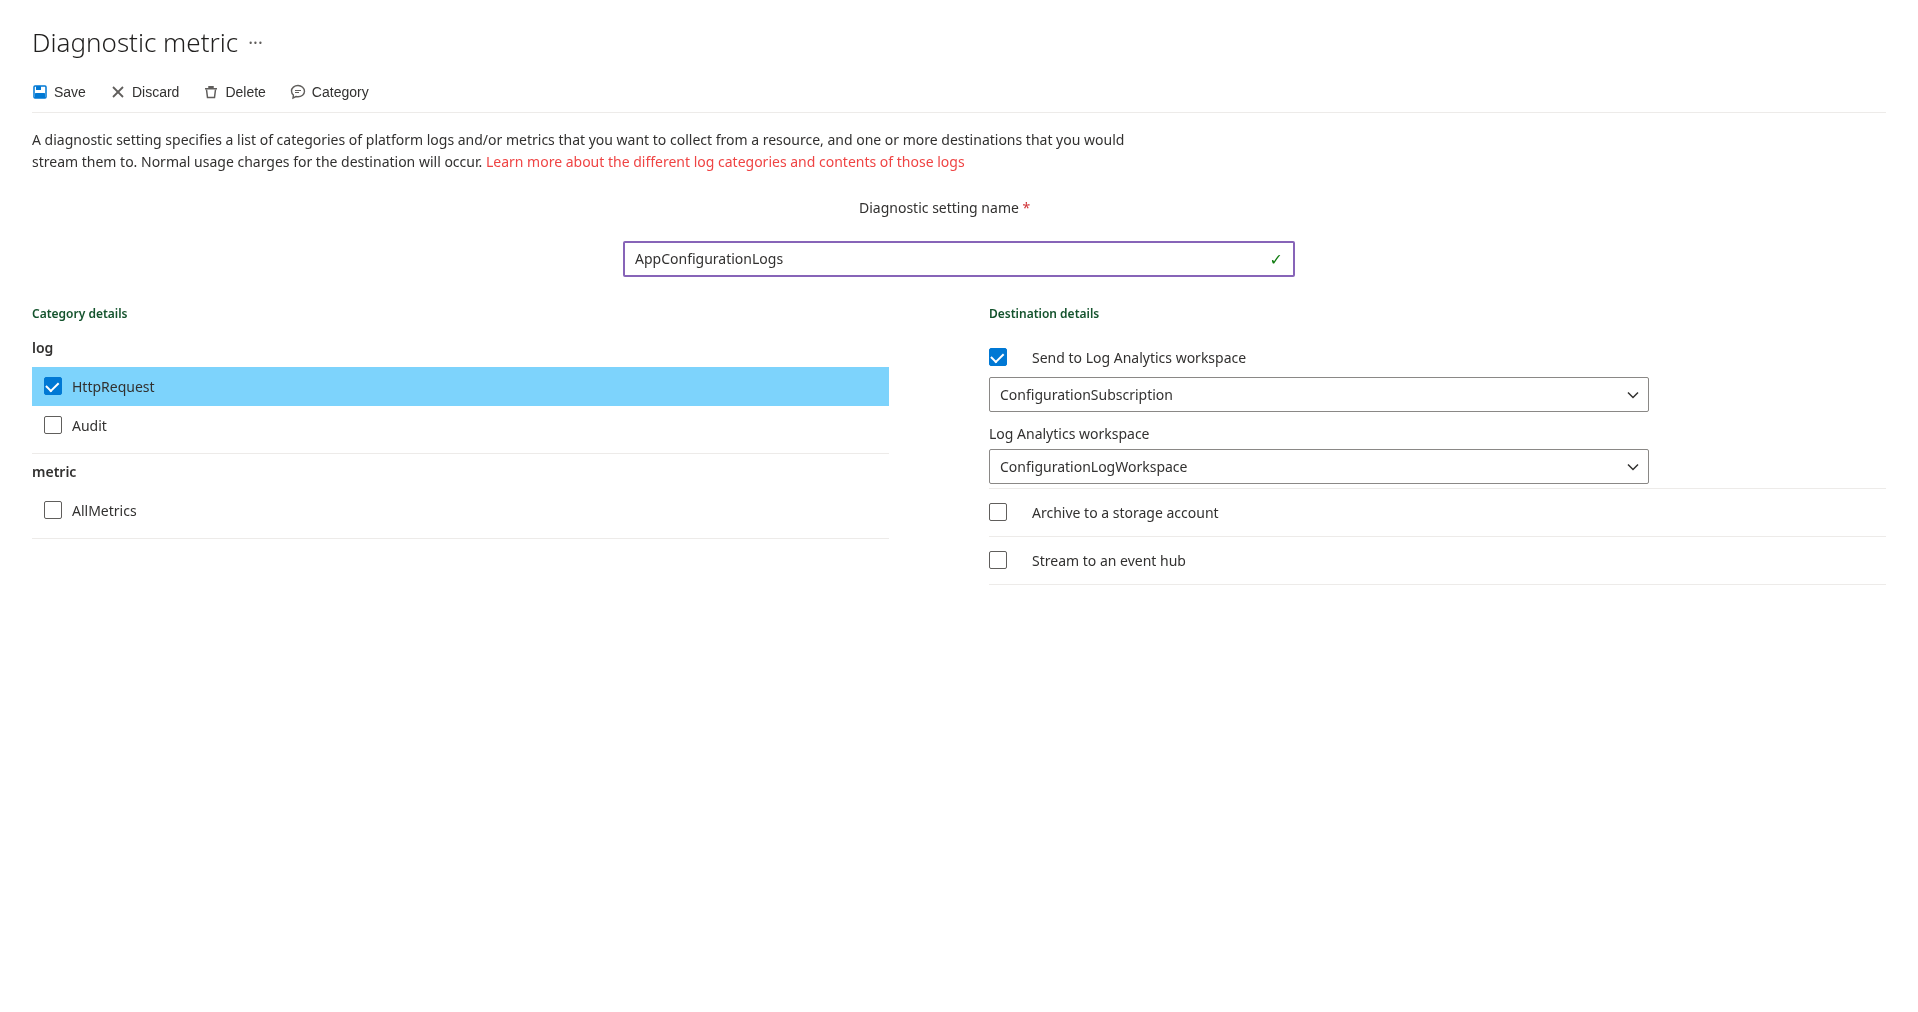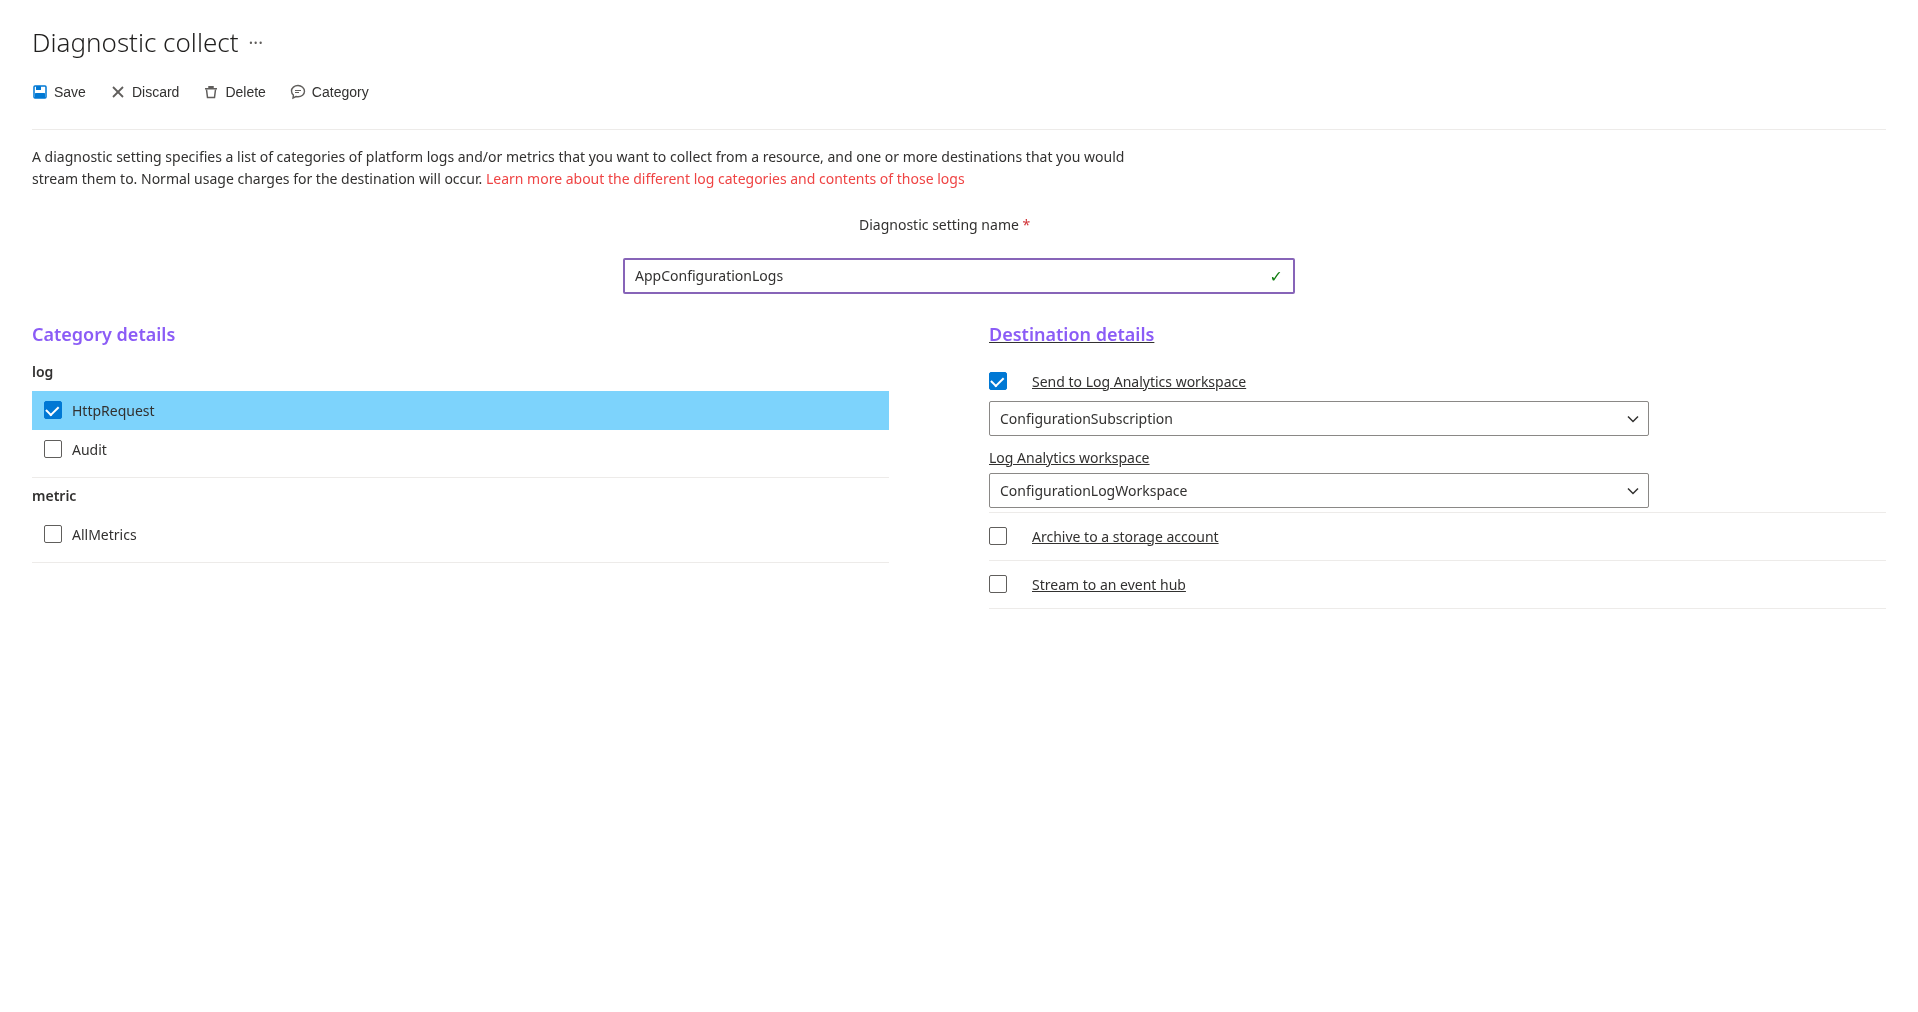--- a/index.html
+++ b/index.html
@@ -24,21 +24,21 @@
     .page-title-ellipsis {
       font-size: 18px;
       color: #605e5c;
       font-weight: 400;
     }
 
     .toolbar {
       display: flex;
       align-items: center;
       gap: 24px;
-      padding-bottom: 25px;
+      padding-bottom: 8px;
       border-bottom: 1px solid #edebe9;
       margin-bottom: 16px;
     }
 
     .toolbar-btn {
       display: flex;
       align-items: center;
       gap: 6px;
       background: none;
       border: none;
@@ -117,23 +117,23 @@
       flex-shrink: 0;
     }
 
     .two-col {
       display: grid;
       grid-template-columns: 1fr 1fr;
       gap: 0 60px;
     }
 
     .section-title {
-      font-size: 18px;
+      font-size: 12px;
       font-weight: 600;
-      color: #8b5cf6;
+      color: #14532d;
       margin-bottom: 16px;
     }
 
     .category-section {
       padding-right: 40px;
     }
 
     .category-group-label {
       font-size: 14px;
       font-weight: 600;
@@ -183,21 +183,20 @@
     }
 
     .divider {
       border: none;
       border-top: 1px solid #edebe9;
       margin: 8px 0;
     }
 
     .destination-section {
       padding-left: 0;
-      text-decoration: underline;
     }
 
     .destination-item {
       margin-bottom: 4px;
     }
 
     .destination-checkbox-row {
       display: flex;
       align-items: center;
       gap: 25px;
@@ -243,21 +242,21 @@
     .dest-divider {
       border: none;
       border-top: 1px solid #edebe9;
       margin: 4px 0;
     }
   </style>
 </head>
 <body>
 
 <div class="page-title">
-  <span>Diagnostic collect</span>
+  <span>Diagnostic metric</span>
   <span class="page-title-ellipsis">···</span>
 </div>
 
 <div class="toolbar">
   <button class="toolbar-btn">
     <span class="btn-icon save-icon">
       <svg width="16" height="16" viewBox="0 0 16 16" fill="none">
         <rect x="2" y="2" width="12" height="12" rx="1" stroke="#0078d4" stroke-width="1.5" fill="none"></rect>
         <rect x="4" y="2" width="5" height="4" fill="#0078d4" rx="0.5"></rect>
         <rect x="3" y="9" width="10" height="5" rx="0.5" fill="#0078d4"></rect>

